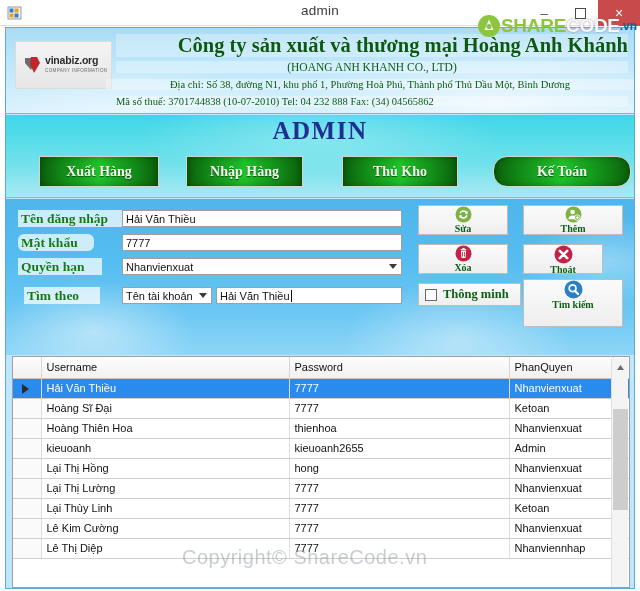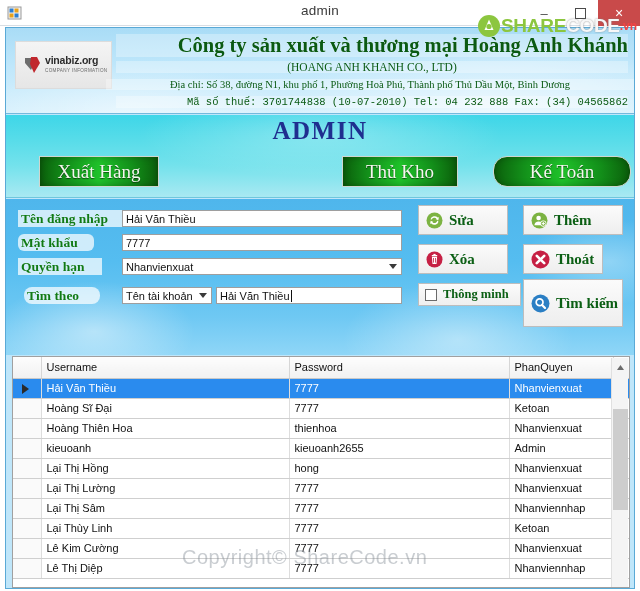--- a/index.html
+++ b/index.html
@@ -90,22 +90,22 @@
   }
   .co-addr {
     position: absolute; left: 100px; top: 51px; width: 528px;
     text-align: center;
     font-family: "Liberation Serif", serif;
     font-size: 10.5px; color: #0a5a13;
     background: rgba(255,255,255,.32);
   }
   .co-tax {
     position: absolute; left: 110px; top: 68px; width: 512px;
-    text-align: right;
-    font-family: Liberation Mono, monospace;
+    text-align: left;
+    font-family: Liberation Serif, serif;
     font-size: 10.5px; color: #0a5a13;
     background: rgba(255,255,255,.32);
   }
 
   
   .navband {
     position: absolute; left: 0; top: 87px; width: 628px; height: 83px;
     background:
       radial-gradient(ellipse 260px 60px at 50% 25%, rgba(255,255,255,.30), rgba(255,255,255,0) 70%),
       linear-gradient(#3ed6e8 0%, #57dce9 30%, #74e2ec 62%, #a9e9f2 100%);
@@ -116,21 +116,21 @@
     font-family: "Liberation Serif", serif;
     font-size: 25px; font-weight: bold; color: #1f2f8f;
     letter-spacing: 1.5px;
   }
   .navbtn {
     position: absolute; top: 41px; height: 31px;
     border: 1px solid #cfd6cf;
     background: linear-gradient(90deg,#0b5f0b 0%, #13901a 22%, #1fc22a 50%, #13901a 78%, #0b5f0b 100%);
     display: flex; align-items: center; justify-content: center;
     font-family: "Liberation Serif", serif;
-    font-size: 19px; font-weight: normal; color: #f5f7ef;
+    font-size: 14px; font-weight: bold; color: #f5f7ef;
     text-shadow: 0 1px 1px rgba(0,0,0,.55);
     box-shadow: inset 0 0 7px rgba(0,0,0,.30);
   }
   #nav0 { left: 33px;  width: 120px; }
   #nav1 { left: 180px; width: 117px; }
   #nav2 { left: 336px; width: 116px; }
   #nav3 { left: 487px; width: 138px; border-radius: 14px; }
 
   
   .formband {
@@ -189,21 +189,21 @@
     background: #111; margin-left: 1px; vertical-align: -2px;
   }
 
   
   .actbtn {
     position: absolute; height: 30px;
     background: linear-gradient(#fbfbfb,#eeeeee);
     border: 1px solid #bdbdbd;
     display: flex; align-items: center;
     font-family: "Liberation Serif", serif;
-    font-size: 15px; font-weight: bold; color: #0b5f14;
+    font-size: 10px; font-weight: bold; color: #0b5f14; flex-direction: column;
   }
   .actbtn .ic { margin-left: 7px; margin-right: 6px; flex: 0 0 auto; display: flex; }
   .chkbtn {
     position: absolute; height: 23px;
     background: linear-gradient(#fbfbfb,#efefef);
     border: 1px solid #bdbdbd;
     display: flex; align-items: center;
     font-family: "Liberation Serif", serif;
     font-size: 12.5px; font-weight: bold; color: #0b5f14;
   }
@@ -277,21 +277,21 @@
     font-family: "Liberation Sans", sans-serif;
     font-size: 20px; color: rgba(120,130,140,.40);
     letter-spacing: .5px;
   }
   .wm-logo {
     position: absolute; left: 477px; top: 14px;
     display: flex; align-items: center;
   }
   .wm-logo .sc-a { font-size: 19px; font-weight: bold; color: #8cc63f; font-family:"Liberation Sans",sans-serif; letter-spacing:-.3px;}
   .wm-logo .sc-b { font-size: 19px; font-weight: bold; color: #f7f7f7; font-family:"Liberation Sans",sans-serif; letter-spacing:-.3px; text-shadow: 0 0 2px rgba(120,120,120,.8);}
-  .wm-logo .sc-c { font-size: 12px; font-weight: bold; color: #ef4444; font-family:"Liberation Sans",sans-serif;}
+  .wm-logo .sc-c { font-size: 12px; font-weight: bold; color: #0369a1; font-family:"Liberation Sans",sans-serif;}
 </style>
 </head>
 <body>
 
 <div id="app">
 
   <div class="titlebar">
     <div class="tb-icon">
       <svg width="16" height="16" viewBox="0 0 16 16">
         <rect x="1" y="2" width="13" height="12" fill="#f2f2f2" stroke="#9a9a9a"></rect>
@@ -328,30 +328,31 @@
       </div>
       <div class="co-name">Công ty sản xuất và thương mại Hoàng Anh Khánh</div>
       <div class="co-sub">(HOANG ANH KHANH CO., LTD)</div>
       <div class="co-addr">Địa chỉ: Số 38, đường N1, khu phố 1, Phường Hoà Phú, Thành phố Thủ Dầu Một, Bình Dương</div>
       <div class="co-tax">Mã số thuế: 3701744838 (10-07-2010)    Tel: 04 232 888  Fax: (34) 04565862</div>
     </div>
 
     <div class="navband">
       <div class="admin-title">ADMIN</div>
       <div class="navbtn" id="nav0">Xuất Hàng</div>
+      <div class="navbtn" id="nav1">Nhập Hàng</div>
       <div class="navbtn" id="nav2">Thủ Kho</div>
       <div class="navbtn" id="nav3">Kế Toán</div>
     </div>
 
     <div class="formband">
 
       <div class="flabel" style="left:12px; top:11px;  width:104px;">Tên đăng nhập</div>
       <div class="flabel" style="left:12px; top:35px;  width:76px;border-radius:6px;">Mật khẩu</div>
       <div class="flabel" style="left:12px; top:59px;  width:84px;">Quyền hạn</div>
-      <div class="flabel" style="left:18px; top:88px;  width:76px;border-radius:8px;">Tìm theo</div>
+      <div class="flabel" style="left:18px; top:88px;  width:76px;">Tìm theo</div>
 
       <div class="finput" style="left:116px; top:11px; width:280px;" title="">Hải Văn Thiều</div>
 
       <div class="finput" style="left:116px; top:35px; width:280px;">7777</div>
 
       <div class="fselect" style="left:116px; top:59px; width:280px;">
         <span>Nhanvienxuat</span>
         <span class="caret"></span>
       </div>
 
@@ -490,27 +491,20 @@
             </tr>
             <tr>
               <td class="rowhdr"></td>
               <td>Lại Thị Lường</td>
               <td>7777</td>
               <td>Nhanvienxuat</td>
               <td></td>
             </tr>
             <tr>
               <td class="rowhdr"></td>
-              <td>Lại Thị Sâm</td>
-              <td>7777</td>
-              <td>Nhanviennhap</td>
-              <td></td>
-            </tr>
-            <tr>
-              <td class="rowhdr"></td>
               <td>Lại Thùy Linh</td>
               <td>7777</td>
               <td>Ketoan</td>
               <td></td>
             </tr>
             <tr>
               <td class="rowhdr"></td>
               <td>Lê Kim Cường</td>
               <td>7777</td>
               <td>Nhanvienxuat</td>

